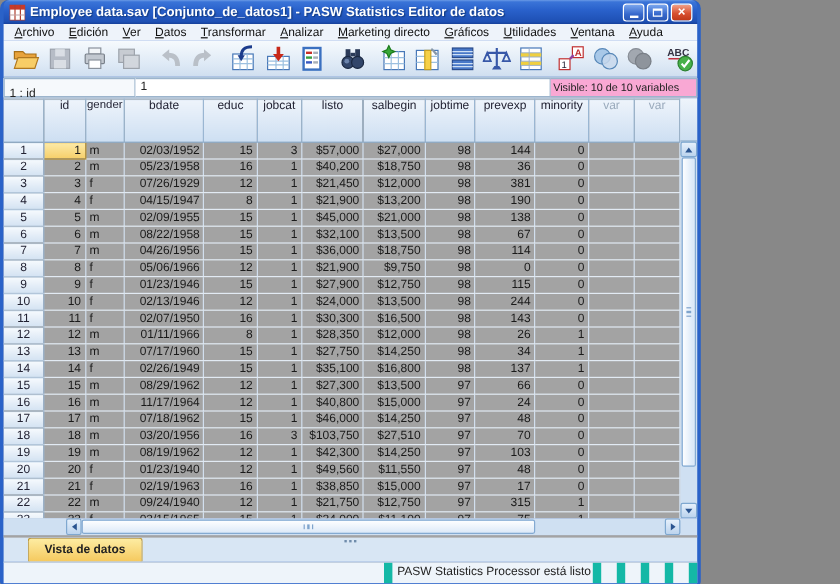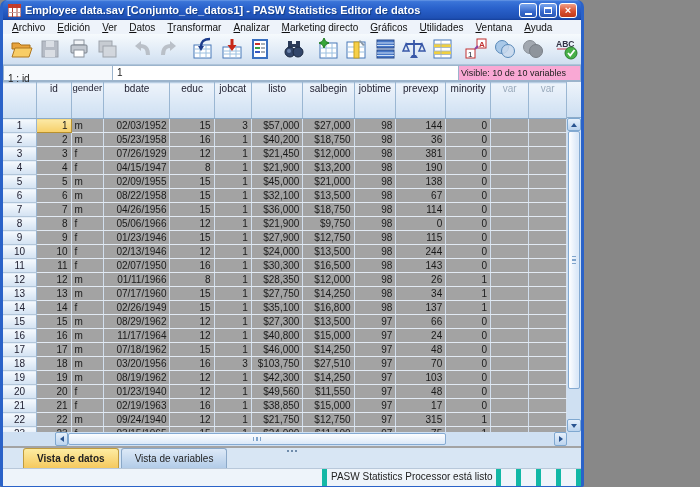--- a/index.html
+++ b/index.html
@@ -104,21 +104,21 @@
     display:flex;gap:2px;}
   .splitter-dots i{width:2px;height:2px;background:#6f8cab;display:block;}
   .tab{height:20px;line-height:19px;padding:0 13px;font-size:10px;color:#222;
     border:1px solid #8aa8c8;border-bottom:none;border-radius:3px 3px 0 0;white-space:nowrap;}
   .tab.active{background:linear-gradient(#fdeca2,#f5c95e);border-color:#bf9b3e;font-weight:bold;}
   .tab.inactive{background:linear-gradient(#dde9f7,#b2cce8);}
 
   
   .statusbar{height:18px;background:#eef4fa;border-top:1px solid #b8c8da;
     display:flex;align-items:stretch;font-size:10px;color:#222;flex:0 0 auto;}
-  .sb-seg{border-right:5px solid #14b8a6;padding:2px 4px;white-space:nowrap;text-align:right;}
+  .sb-seg{border-right:7px solid #14b8a6;padding:2px 4px;white-space:nowrap;text-align:right;}
   .sb-main{flex:1;}
   .sb-msg{width:174px;}
   .sb-small{width:20px;}
 </style>
 </head>
 <body>
 
 <div class="window">
 
   <div class="titlebar">
@@ -731,21 +731,20 @@
     <div class="h-right-filler"></div>
   </div>
 
   <div class="tabstrip">
     <div class="splitter-dots">
         <i></i>
         <i></i>
         <i></i>
       </div>
     <div class="tab active">Vista de datos</div>
-    <div class="tab inactive">Vista de variables</div>
   </div>
 
   <div class="statusbar">
     <div class="sb-seg sb-main"></div>
     <div class="sb-seg sb-msg">PASW Statistics Processor está listo</div>
     <div class="sb-seg sb-small"></div>
     <div class="sb-seg sb-small"></div>
     <div class="sb-seg sb-small"></div>
     <div class="sb-seg sb-small"></div>
   </div>

